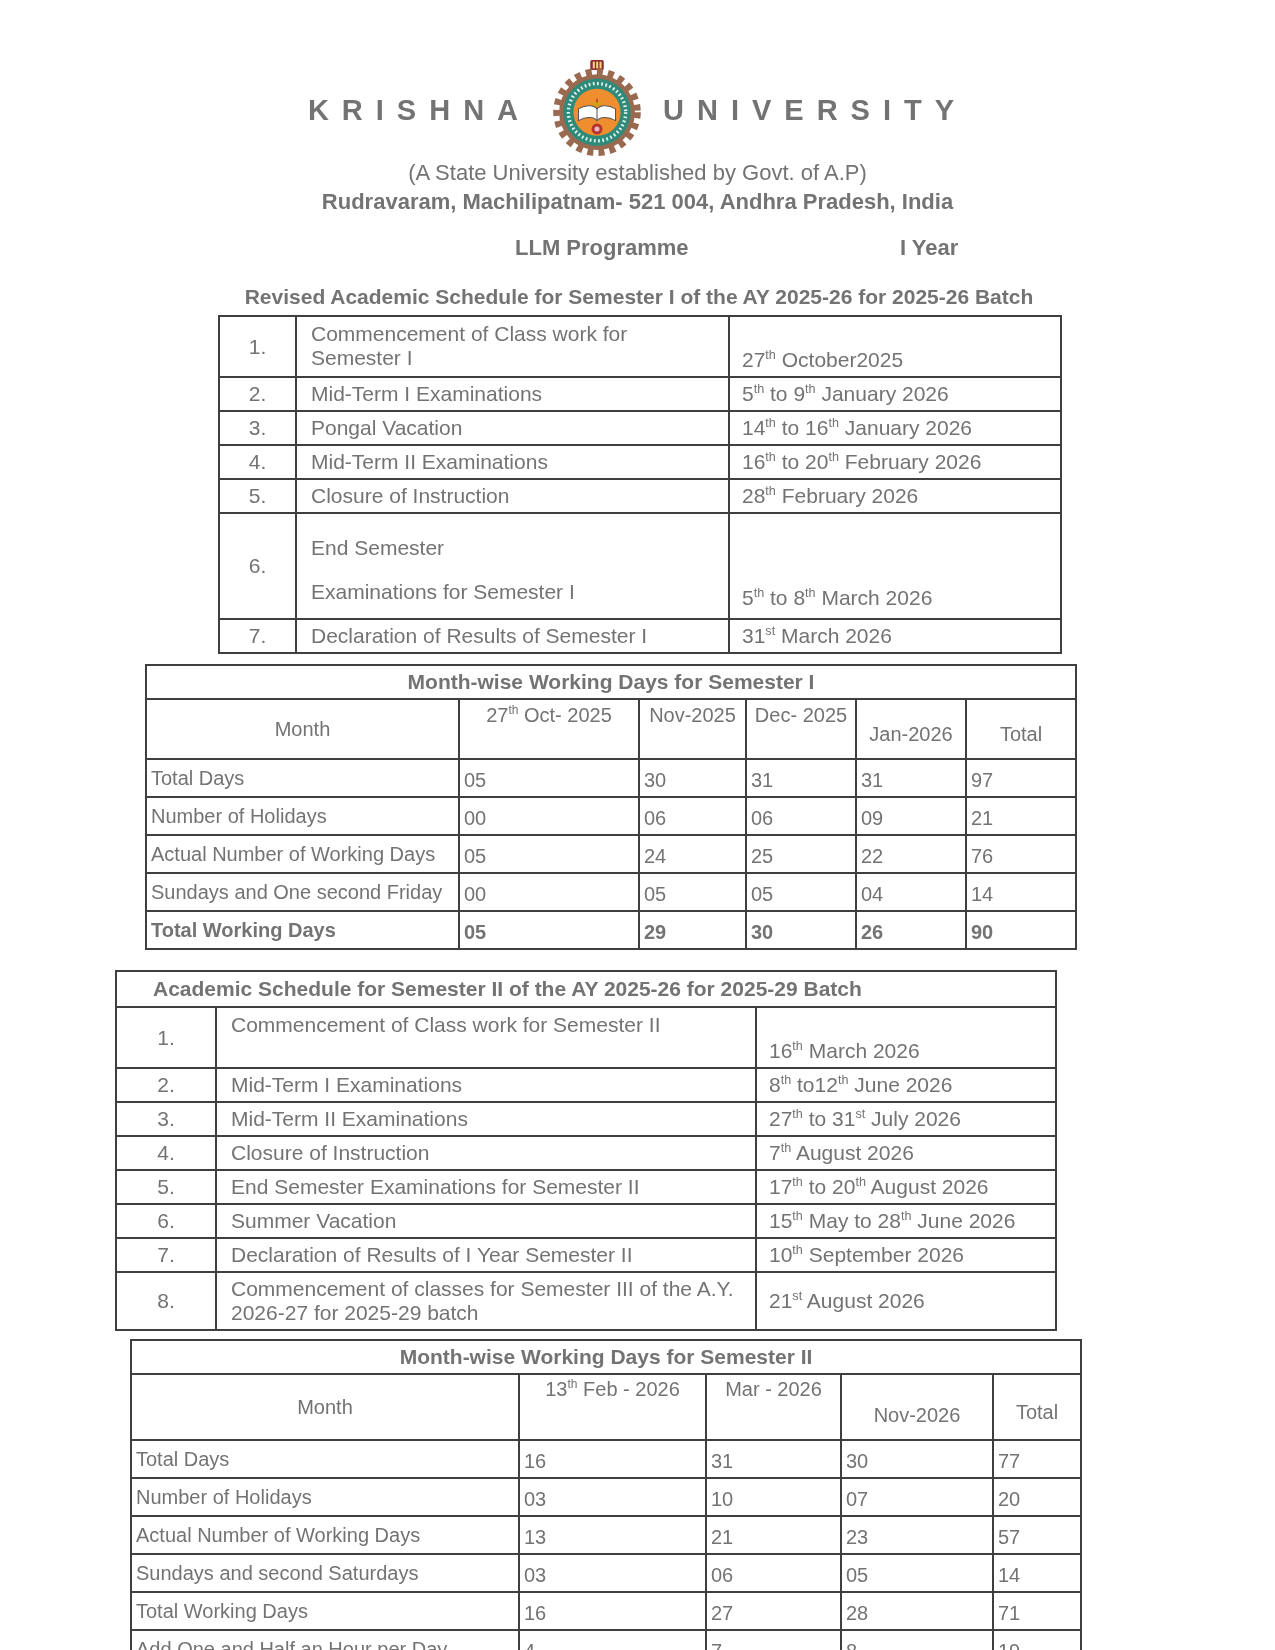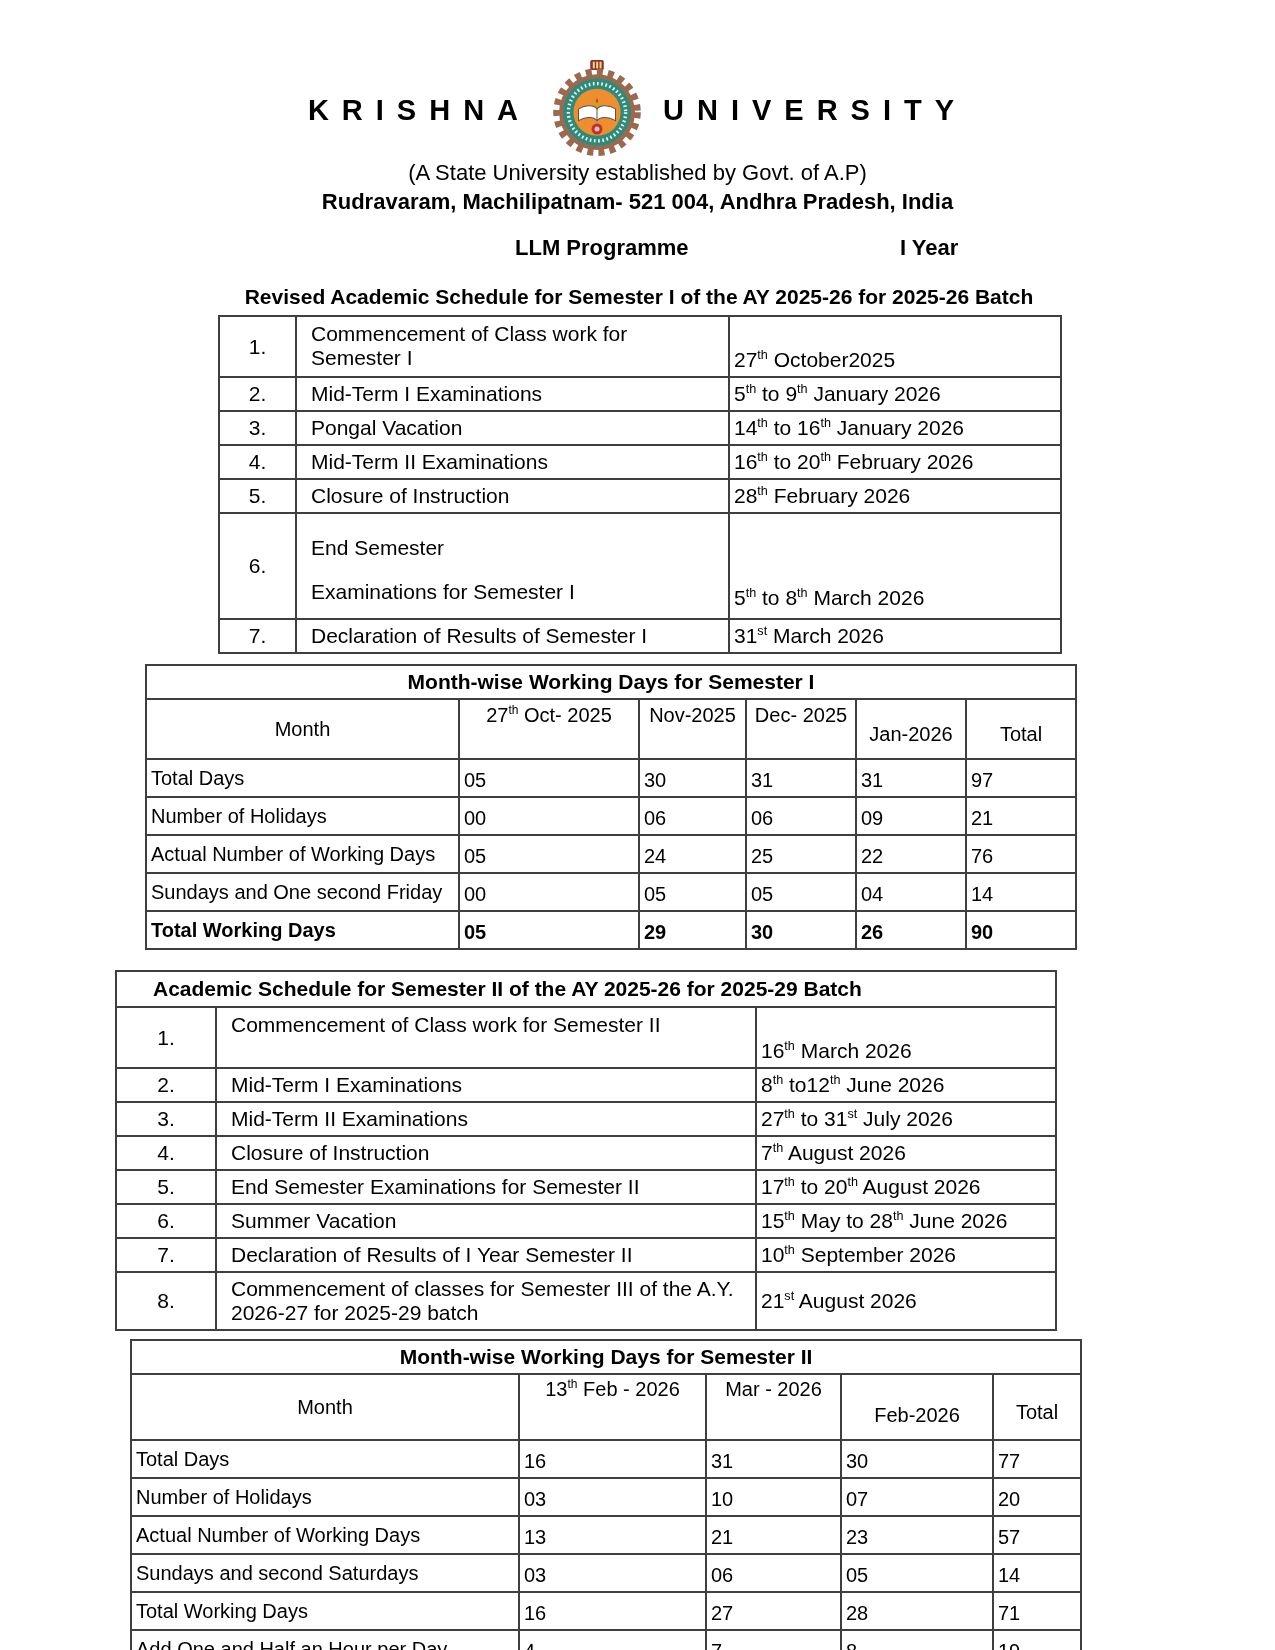--- a/index.html
+++ b/index.html
@@ -1,39 +1,39 @@
 <!DOCTYPE html>
 <html><head>
 <meta charset="utf-8">
 <style>
   html,body{margin:0;padding:0;background:#ffffff;}
   .page{
     width:1275px;height:1650px;position:relative;margin:0 auto;background:#fff;
-    font-family:"Liberation Sans",sans-serif;color:#000000;overflow:hidden;
+    font-family:"Liberation Sans",sans-serif;color:#737373;overflow:hidden;
   }
   
   .header{padding-top:62px;text-align:center;}
   .uni-line{display:flex;justify-content:center;align-items:center;gap:14px;height:96px;}
   .uni-word{font-size:29px;font-weight:700;letter-spacing:13px;white-space:nowrap;}
   .subtitle{font-size:22px;margin-top:2px;}
   .address{font-size:22px;font-weight:700;margin-top:3px;}
   .prog-row{position:relative;height:34px;margin-top:16px;font-weight:700;font-size:22px;}
   .prog-row .programme{position:absolute;left:515px;top:4px;}
   .prog-row .year{position:absolute;left:900px;top:4px;}
   
   table{border-collapse:collapse;table-layout:fixed;}
   td,th{border:2px solid #3f3f3f;}
   
   .sched-title{font-size:21px;font-weight:700;text-align:center;width:842px;margin:20px 0 6px 218px;}
   #sched1{width:842px;margin-left:218px;font-size:21px;}
   #sched2{width:940px;margin-left:115px;font-size:21px;margin-top:20px;}
   .sched td{padding:4px 8px;vertical-align:middle;}
   .sched .no{text-align:center;}
   .sched .event{padding-left:14px;}
-  .sched .date{padding-left:4px;}
+  .sched .date{padding-left:12px;}
   .sched tbody tr.first td{height:50px;}
   .sched tbody tr.first .event{vertical-align:top;padding-top:5px;}
   .sched tbody tr.first .date{vertical-align:bottom;padding-bottom:4px;}
   .sched tbody tr.multiline td{height:88px;}
   .sched tbody tr.multiline .event{vertical-align:top;line-height:2.1;padding-top:12px;}
   .sched tbody tr.multiline .date{vertical-align:bottom;padding-bottom:8px;}
   .sched sup,.wd sup{font-size:60%;vertical-align:super;line-height:0;}
   #sched2 .t-head th{font-size:21px;font-weight:700;text-align:left;padding:5px 8px 5px 36px;}
   
   .wd{font-size:20px;}
@@ -264,21 +264,21 @@
         <col style="width:88px">
       </colgroup>
     <thead>
       <tr>
         <th class="ttl" colspan="5">Month-wise Working Days for Semester II</th>
       </tr>
       <tr class="wd-cols">
           <th>Month</th>
           <th>13<sup>th</sup> Feb - 2026</th>
           <th>Mar - 2026</th>
-          <th>Feb-2026</th>
+          <th>Nov-2026</th>
           <th>Total</th>
         </tr>
     </thead>
     <tbody>
         <tr>
           <td class="lbl">Total Days</td>
           <td class="val">16</td>
           <td class="val">31</td>
           <td class="val">30</td>
           <td class="val">77</td>

